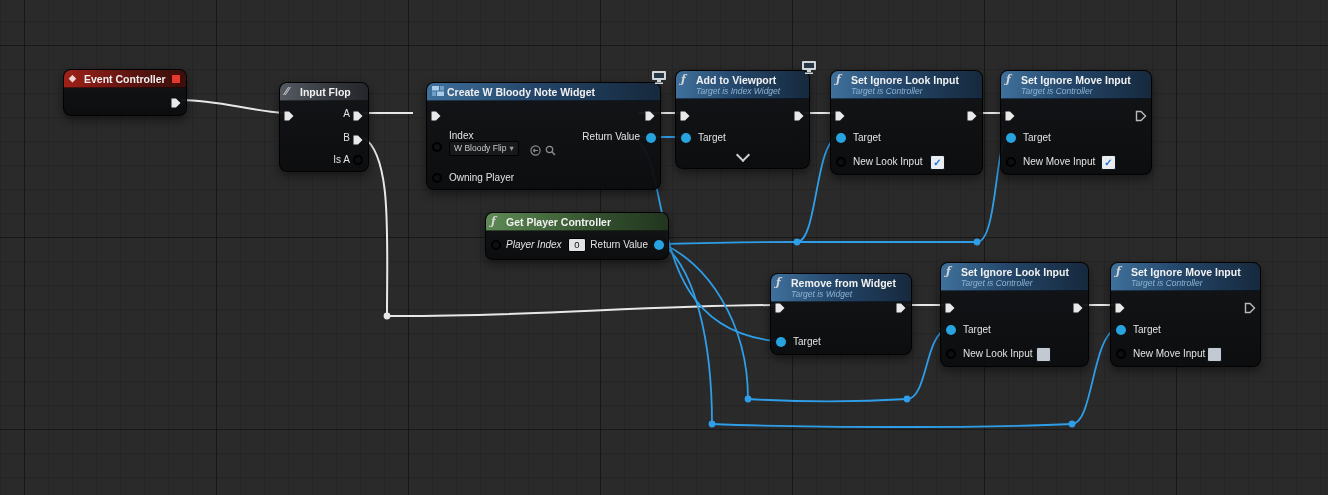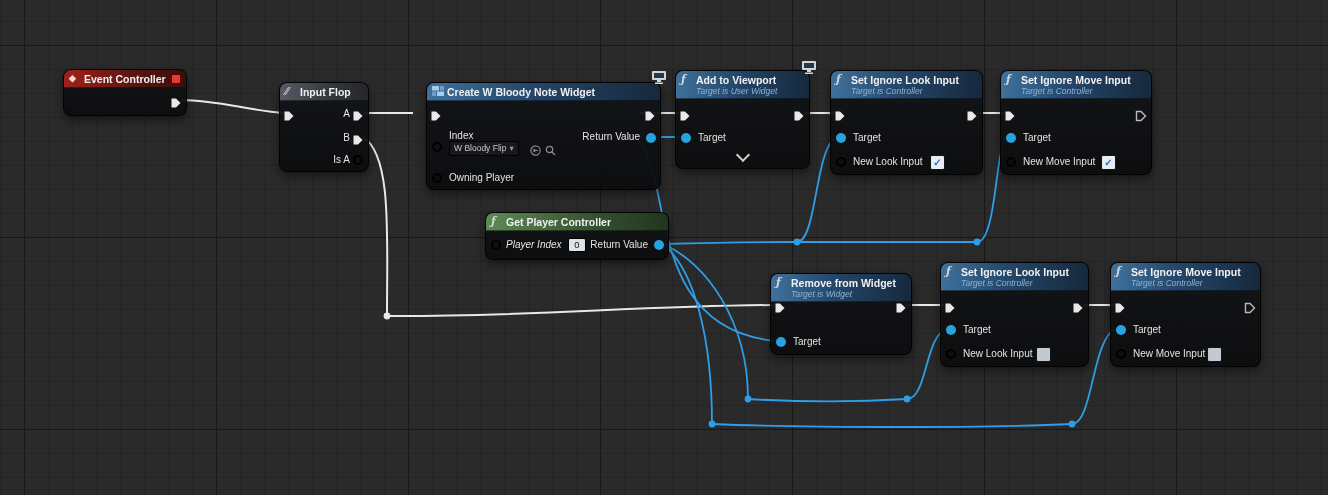--- a/index.html
+++ b/index.html
@@ -171,21 +171,21 @@
     <span class="mon" style="right:-9px;top:-11px;">
       <svg width="17" height="15">
           <rect x="1" y="1" width="14" height="9" rx="1" fill="#cfd6dc"></rect>
           <rect x="3" y="3" width="10" height="5" fill="#273746"></rect>
           <rect x="6" y="10" width="4" height="2" fill="#cfd6dc"></rect>
           <rect x="4" y="12.5" width="8" height="1.5" fill="#cfd6dc"></rect>
         </svg></span>
     <div class="hdr h-blue">
       <span class="nicon fico">ƒ</span>
       <span>Add to Viewport</span>
-      <span class="sub">Target is User Widget</span>
+      <span class="sub">Target is Index Widget</span>
     </div>
     <span class="p" style="left:3px;top:37px;">
       <svg width="12" height="12">
           <path d="M1.5 1.5 H6 L10.5 6 L6 10.5 H1.5 Z" fill="#e9e9e9"></path>
         </svg></span>
     <span class="p" style="right:4px;top:37px;">
       <svg width="12" height="12">
           <path d="M1.5 1.5 H6 L10.5 6 L6 10.5 H1.5 Z" fill="#e9e9e9"></path>
         </svg></span>
     <span class="dp c-obj" style="left:5px;top:62px;"></span>

